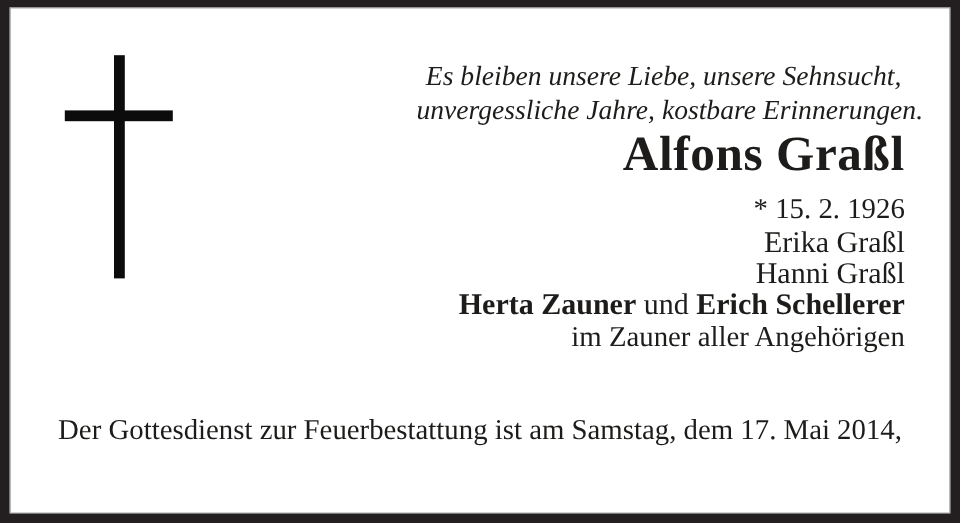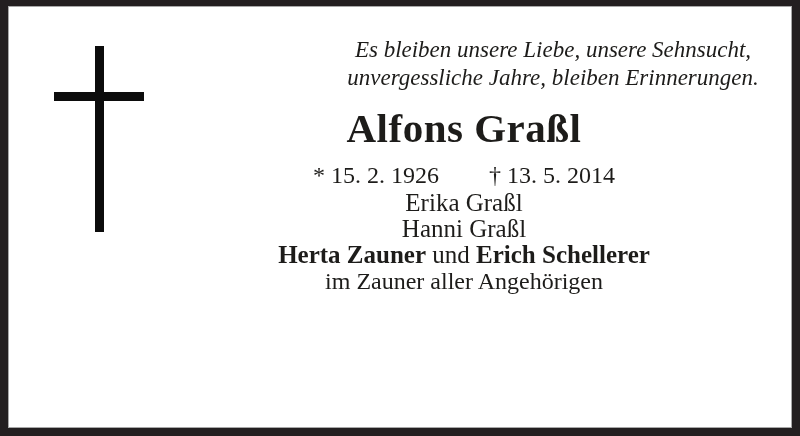--- a/index.html
+++ b/index.html
@@ -41,48 +41,49 @@
     position: absolute;
     left: 0;
     top: 46px;
     width: 90px;
     height: 9px;
     background: #0c0c0c;
   }
   .epigraph {
     position: absolute;
     left: 339px;
-    top: 30px;
+    top: 44px;
     width: 412px;
     text-align: center;
     font-style: italic;
     font-size: 23px;
     line-height: 28px;
     white-space: nowrap;
   }
   .main-column {
     position: absolute;
-    left: 156px;
+    left: 146px;
     top: 100px;
     width: 600px;
-    text-align: center;
+    text-align: right;
   }
   .deceased-name {
     font-size: 41px;
     font-weight: bold;
     line-height: 44px;
     letter-spacing: 0.5px;
   }
   .dates-row {
     display: flex;
     justify-content: center;
     gap: 50px;
     margin-top: 10px;
     font-size: 24px;
     line-height: 30px;
+    flex-direction: column;
   }
   .memorial-intro {
     margin-top: 16px;
     font-size: 24px;
     line-height: 26px;
   }
   .mourner-line {
     font-size: 25px;
     line-height: 26px;
     white-space: nowrap;
@@ -110,37 +111,37 @@
 
 <div class="notice">
 
   <div class="cross">
     <div class="v-bar"></div>
     <div class="h-bar"></div>
   </div>
 
   <div class="epigraph">
     <div>Es bleiben unsere Liebe, unsere Sehnsucht,</div>
-    <div>unvergessliche Jahre, bleiben Erinnerungen.</div>
+    <div>unvergessliche Jahre, kostbare Erinnerungen.</div>
   </div>
 
   <div class="main-column">
     <div class="deceased-name">Alfons Graßl</div>
 
     <div class="dates-row">
       <span>* 15. 2. 1926</span>
-      <span>† 13. 5. 2014</span>
     </div>
 
 
     <div class="mourner-line strong">Erika Graßl</div>
 
     <div class="mourner-line strong">Hanni Graßl</div>
 
     <div class="mourner-line"><span class="strong">Herta Zauner</span><span> und </span><span class="strong">Erich Schellerer</span></div>
 
     <div class="memorial-closing">im Zauner aller Angehörigen</div>
   </div>
 
   <div class="service-block">
+    <div>Der Gottesdienst zur Feuerbestattung ist am Samstag, dem 17. Mai 2014,</div>
   </div>
 
 </div>
 
 </body></html>

